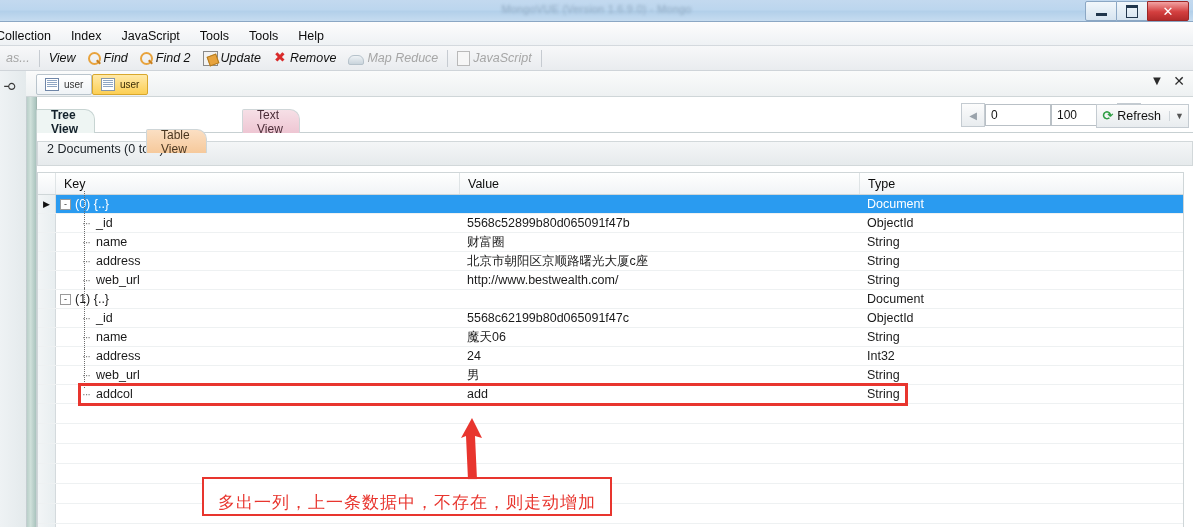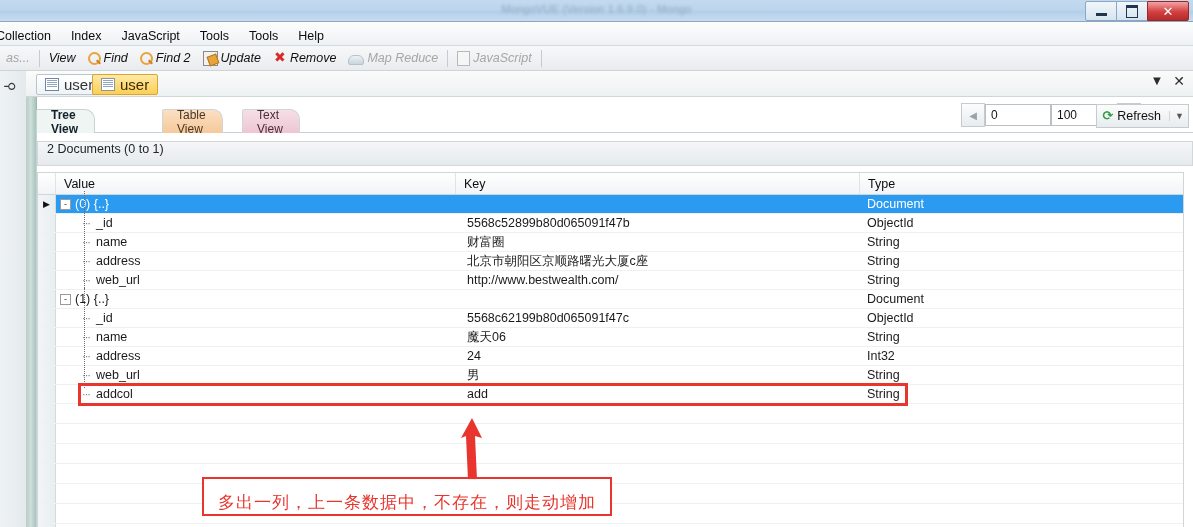--- a/index.html
+++ b/index.html
@@ -97,21 +97,21 @@
 
   
   .coltabs{
     position:absolute;left:26px;top:71px;width:1167px;height:25px;
     background:linear-gradient(to bottom,#fafbfb,#eef1f2);
     border-bottom:1px solid #cfd6d8;
   }
   .coltab{
     position:absolute;top:3px;height:19px;
     display:flex;align-items:center;gap:5px;padding:0 8px;
-    border:1px solid #b9c4cc;border-radius:2px;font-size:15px;
+    border:1px solid #b9c4cc;border-radius:2px;font-size:10px;
   }
   .coltab.inactive{left:10px;background:linear-gradient(to bottom,#ffffff,#eff3f6);color:#333;}
   .coltab.active{left:66px;background:linear-gradient(to bottom,#ffe9a8,#fccf54);
     border-color:#d8a72c;color:#3a2c05;}
   .ic-doc{width:12px;height:11px;background:#fff;border:1px solid #6f86a8;position:relative;flex:none;}
   .ic-doc:after{content:"";position:absolute;left:1px;top:1px;right:1px;height:1px;
     box-shadow:0 0 0 0 #7f97b8, 0 2px 0 0 #8fa6c4, 0 4px 0 0 #8fa6c4, 0 6px 0 0 #8fa6c4;
     background:#8fa6c4;}
   .coltab.active .ic-doc{border-color:#8897a8;}
   .coltabs-right{position:absolute;right:8px;top:4px;display:flex;gap:10px;align-items:center;}
@@ -120,21 +120,21 @@
 
   
   .viewtabs{position:absolute;left:36px;top:109px;height:24px;}
   .vtab{
     position:absolute;top:0;height:23px;padding:0 16px 0 14px;
     display:flex;align-items:center;font-size:12px;
     border:1px solid #cfd6d8;border-bottom:none;
     border-radius:2px 10px 0 0;
   }
   .vtab.t0{left:0;background:#eef5f3;color:#13212b;font-weight:bold;border-color:#c7d4d2;z-index:3;}
-  .vtab.t1{left:126px;background:linear-gradient(to bottom,#fbdfc3,#f6c99b);color:#4a3620;z-index:2;}
+  .vtab.t1{left:110px;background:linear-gradient(to bottom,#fbdfc3,#f6c99b);color:#4a3620;z-index:2;margin-top:20px;}
   .vtab.t2{left:206px;background:linear-gradient(to bottom,#f6dfe6,#eec6d3);color:#4a2c37;z-index:1;}
 
   .pager{
     position:absolute;right:52px;top:104px;display:flex;align-items:center;height:22px;
   }
   .pgbtn{
     width:22px;height:22px;border:1px solid #c4cbd1;background:linear-gradient(to bottom,#fcfcfc,#e8ecef);
     display:flex;align-items:center;justify-content:center;color:#9aa3ab;font-size:10px;
   }
   .pgfield{
@@ -316,22 +316,22 @@
 
   <div class="panel"></div>
 
   <div class="docbar">
     <span>2 Documents (0 to 1)</span>
   </div>
 
   <div class="grid">
     <div class="ghead">
       <div class="gh sel"></div>
+      <div class="gh k">Key</div>
       <div class="gh v">Value</div>
-      <div class="gh k">Key</div>
       <div class="gh t">Type</div>
     </div>
     <div id="grid-body">
         <div class="grow selected">
           <div class="gc sel">
             <span class="rowarrow">▶</span>
           </div>
           <div class="gc k">
             <span class="tw">
               <span class="expander">-</span>

